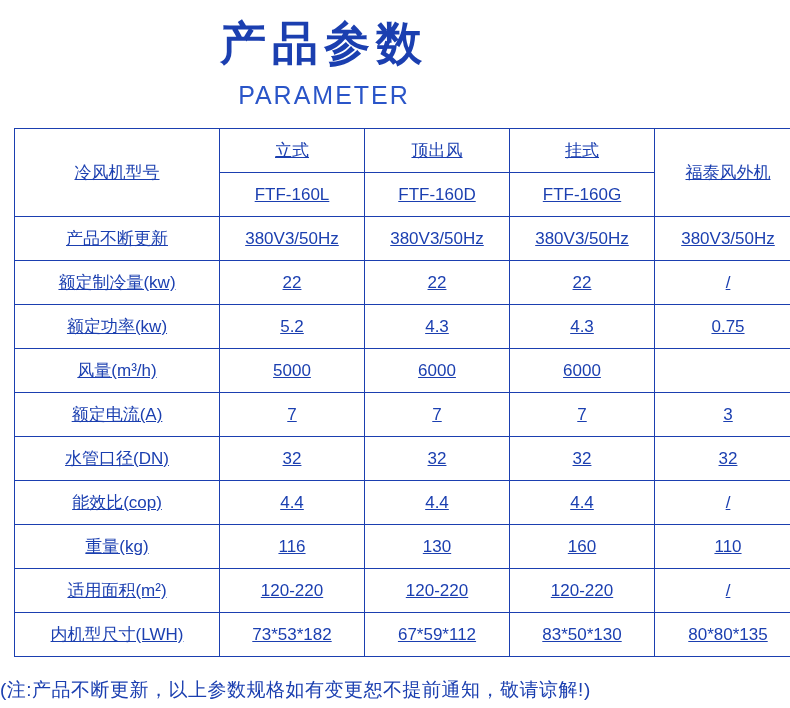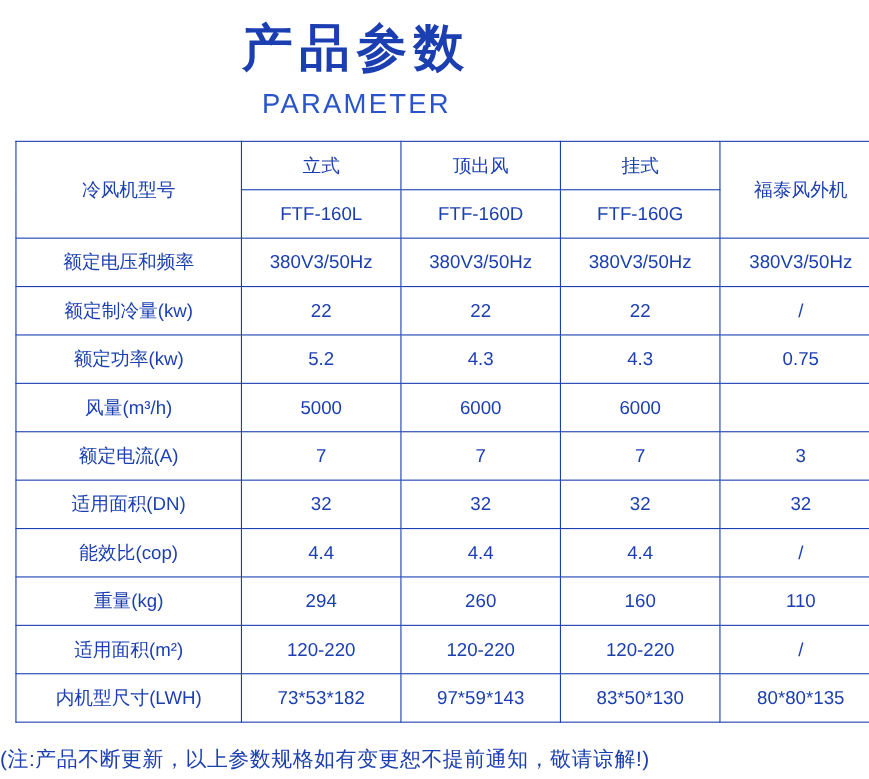--- a/index.html
+++ b/index.html
@@ -48,20 +48,21 @@
   }
   table.param td {
     border: 1px solid #1b3fb0;
     text-align: center;
     color: #1b3fb0;
     font-size: 17px;
     height: 43px;
     padding: 0 2px;
     vertical-align: middle;
     white-space: nowrap;
+    text-decoration: underline;
   }
   td.col-label {
     width: 200px;
     font-size: 18px;
   }
   td.col-data {
     width: 140px;
   }
   td.col-last {
     width: 142px;
@@ -108,21 +109,21 @@
           <td class="col-data">挂式</td>
           <td class="col-last merge-right" rowspan="2">福泰风外机</td>
         </tr>
         <tr class="head-row2">
           <td class="col-data">FTF-160L</td>
           <td class="col-data">FTF-160D</td>
           <td class="col-data">FTF-160G</td>
         </tr>
 
         <tr>
-          <td class="col-label">额定电压和频率</td>
+          <td class="col-label">产品不断更新</td>
           <td class="col-data">380V3/50Hz</td>
           <td class="col-data">380V3/50Hz</td>
           <td class="col-data">380V3/50Hz</td>
           <td class="col-last">380V3/50Hz</td>
         </tr>
         <tr>
           <td class="col-label">额定制冷量(kw)</td>
           <td class="col-data">22</td>
           <td class="col-data">22</td>
           <td class="col-data">22</td>
@@ -143,51 +144,51 @@
           <td class="col-last"></td>
         </tr>
         <tr>
           <td class="col-label">额定电流(A)</td>
           <td class="col-data">7</td>
           <td class="col-data">7</td>
           <td class="col-data">7</td>
           <td class="col-last">3</td>
         </tr>
         <tr>
-          <td class="col-label">适用面积(DN)</td>
+          <td class="col-label">水管口径(DN)</td>
           <td class="col-data">32</td>
           <td class="col-data">32</td>
           <td class="col-data">32</td>
           <td class="col-last">32</td>
         </tr>
         <tr>
           <td class="col-label">能效比(cop)</td>
           <td class="col-data">4.4</td>
           <td class="col-data">4.4</td>
           <td class="col-data">4.4</td>
           <td class="col-last">/</td>
         </tr>
         <tr>
           <td class="col-label">重量(kg)</td>
-          <td class="col-data">294</td>
-          <td class="col-data">260</td>
+          <td class="col-data">116</td>
+          <td class="col-data">130</td>
           <td class="col-data">160</td>
           <td class="col-last">110</td>
         </tr>
         <tr>
           <td class="col-label">适用面积(m²)</td>
           <td class="col-data">120-220</td>
           <td class="col-data">120-220</td>
           <td class="col-data">120-220</td>
           <td class="col-last">/</td>
         </tr>
         <tr>
           <td class="col-label">内机型尺寸(LWH)</td>
           <td class="col-data">73*53*182</td>
-          <td class="col-data">97*59*143</td>
+          <td class="col-data">67*59*112</td>
           <td class="col-data">83*50*130</td>
           <td class="col-last">80*80*135</td>
         </tr>
       </tbody>
     </table>
   </div>
 
   <div class="note">(注:产品不断更新，以上参数规格如有变更恕不提前通知，敬请谅解!)</div>
 
 </div>

